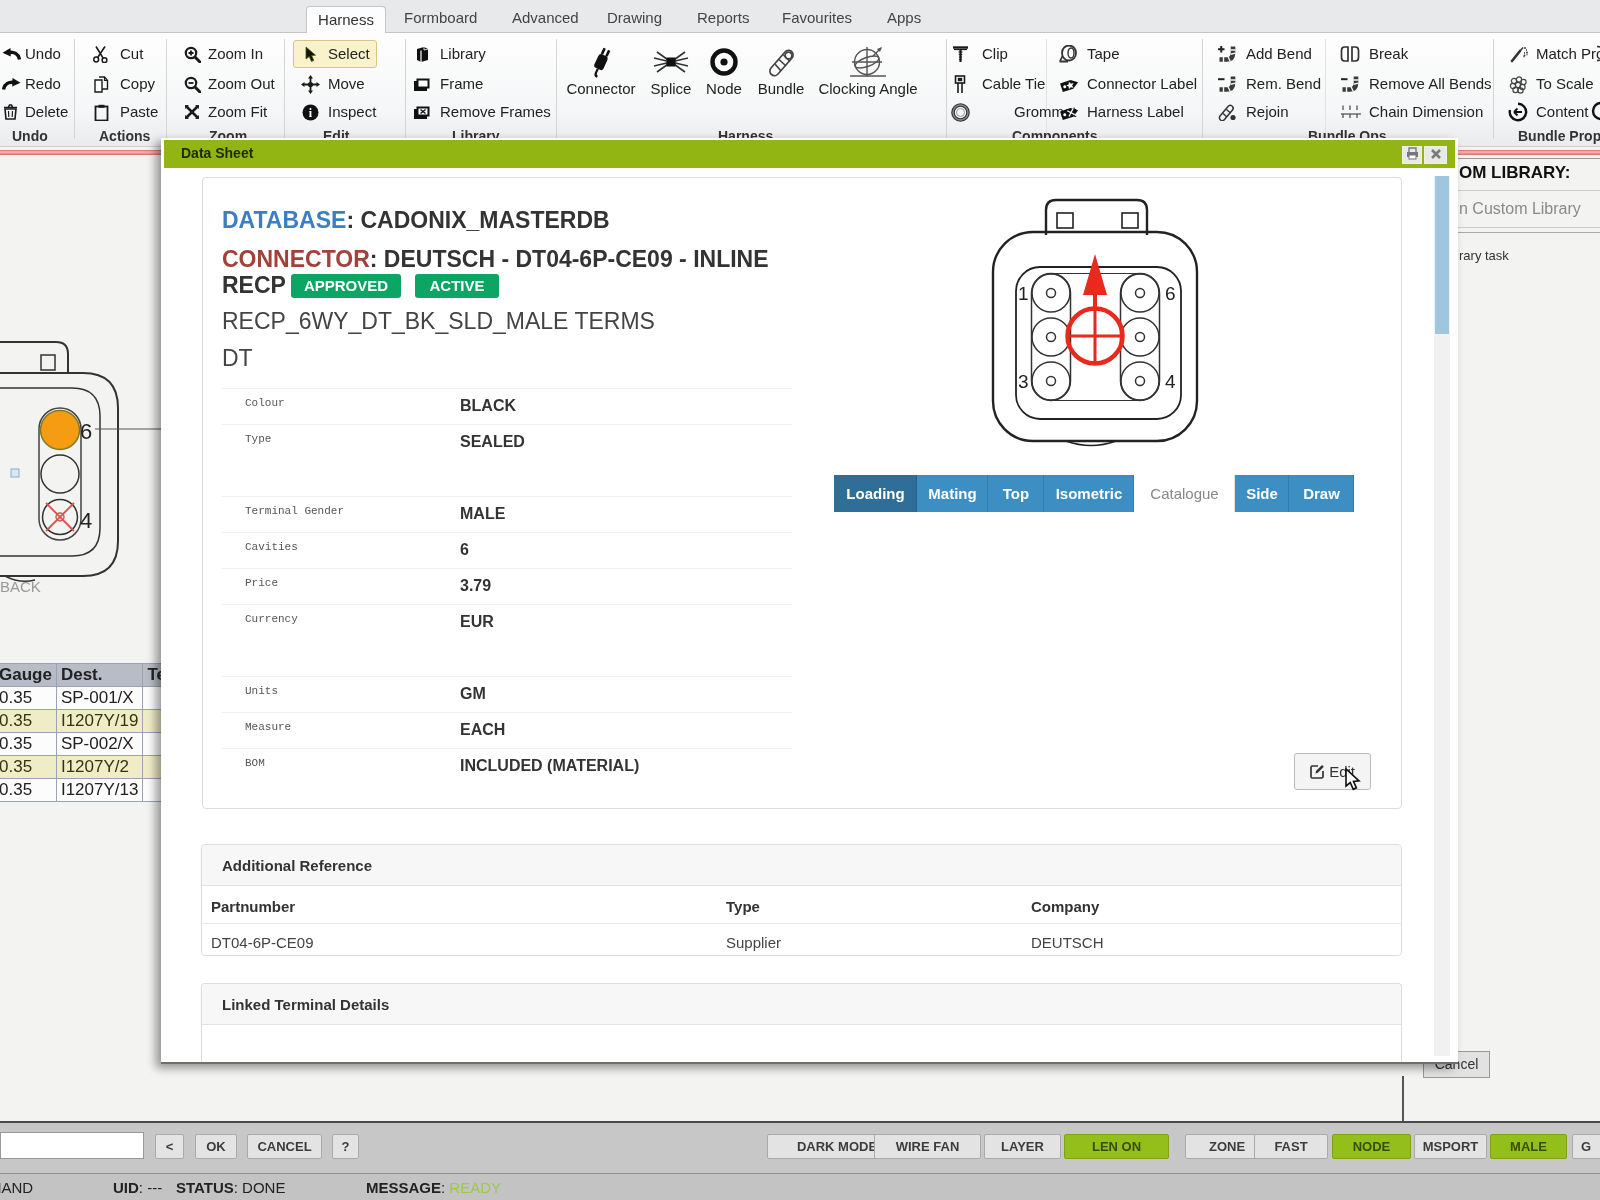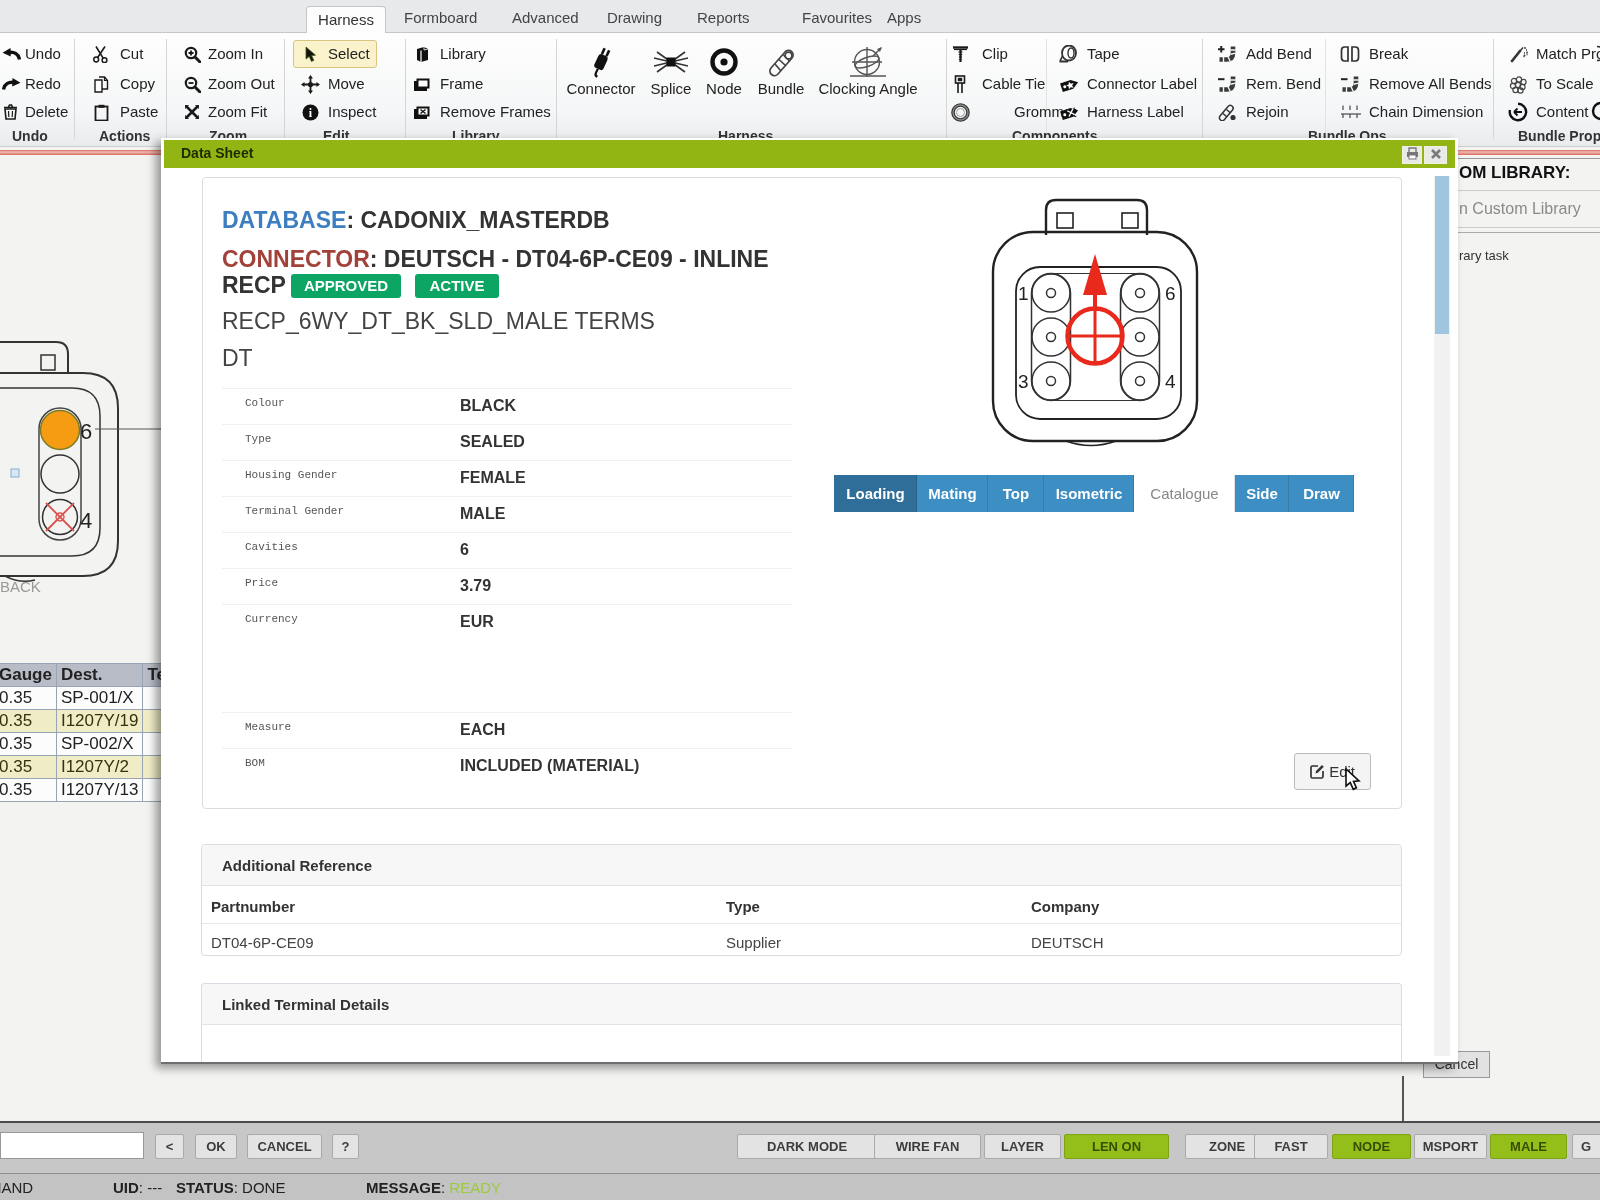--- a/index.html
+++ b/index.html
@@ -57,21 +57,21 @@
 </style>
 </head>
 <body>
 
   <div class="abs" id="tabbar"></div>
   <div id="tab-active">Harness</div>
   <div class="ttab" style="left:404px;">Formboard</div>
   <div class="ttab" style="left:512px;">Advanced</div>
   <div class="ttab" style="left:607px;">Drawing</div>
   <div class="ttab" style="left:697px;">Reports</div>
-  <div class="ttab" style="left:782px;margin-left:20px;">Favourites</div>
+  <div class="ttab" style="left:782px;">Favourites</div>
   <div class="ttab" style="left:887px;">Apps</div>
 
   <div class="abs" id="ribbon">
     <div class="rsep" style="left:74px;"></div>
     <div class="rsep" style="left:166px;"></div>
     <div class="rsep" style="left:284px;"></div>
     <div class="rsep" style="left:405px;"></div>
     <div class="rsep" style="left:556px;"></div>
     <div class="rsep" style="left:946px;"></div>
     <div class="rsep" style="left:1046px; background:#e2e2e2;"></div>
@@ -408,21 +408,21 @@
 
   <div class="rtext" style="left:1423px; top:1051px; width:67px; height:27px; background:#e2e2e2; border:1px solid #999; font-size:14px; color:#333; text-align:center; line-height:25px;">Cancel</div>
   <div class="rtext" style="left:1402px; top:1076px; width:2px; height:45px; background:#555;"></div>
 
   <div class="abs" id="btoolbar">
     <div style="position:absolute; left:0; top:9px; width:144px; height:27px; background:#fff; border:1px solid #999;"></div>
     <div class="bbtn" style="left:155px; width:29px;">&lt;</div>
     <div class="bbtn" style="left:195px; width:42px;">OK</div>
     <div class="bbtn" style="left:247px; width:75px;">CANCEL</div>
     <div class="bbtn" style="left:332px; width:27px;">?</div>
-    <div class="bbtn" style="left:737px; width:140px;">DARK MODE</div>
+    <div class="bbtn" style="left:767px; width:140px;">DARK MODE</div>
     <div class="bbtn" style="left:874px; width:107px;">WIRE FAN</div>
     <div class="bbtn" style="left:984px; width:77px;">LAYER</div>
     <div class="bbtn green" style="left:1064px; width:105px;">LEN ON</div>
     <div class="bbtn" style="left:1185px; width:84px;">ZONE</div>
     <div class="bbtn" style="left:1254px; width:74px;">FAST</div>
     <div class="bbtn green" style="left:1332px; width:79px;">NODE</div>
     <div class="bbtn" style="left:1414px; width:73px;">MSPORT</div>
     <div class="bbtn green" style="left:1490px; width:77px;">MALE</div>
     <div class="bbtn" style="left:1572px; width:60px; text-align:left; padding-left:8px;">G</div>
   </div>
@@ -458,39 +458,39 @@
     <div class="sub" style="left:61px; top:207px;">DT</div>
 
     <div class="drow" style="top:250px;">
       <div class="dlab">Colour</div>
       <div class="dval">BLACK</div>
     </div>
 <div class="drow" style="top:286px;">
       <div class="dlab">Type</div>
       <div class="dval">SEALED</div>
     </div>
-<div class="drow" style="top:322px;">
-      <div class="dlab">Housing Gender</div>
-      <div class="dval">FEMALE</div>
-    </div>
 <div class="drow" style="top:358px;">
       <div class="dlab">Terminal Gender</div>
       <div class="dval">MALE</div>
     </div>
 <div class="drow" style="top:394px;">
       <div class="dlab">Cavities</div>
       <div class="dval">6</div>
     </div>
 <div class="drow" style="top:430px;">
       <div class="dlab">Price</div>
       <div class="dval">3.79</div>
     </div>
 <div class="drow" style="top:466px;">
       <div class="dlab">Currency</div>
       <div class="dval">EUR</div>
+    </div>
+<div class="drow" style="top:538px;">
+      <div class="dlab">Units</div>
+      <div class="dval">GM</div>
     </div>
 <div class="drow" style="top:574px;">
       <div class="dlab">Measure</div>
       <div class="dval">EACH</div>
     </div>
 <div class="drow" style="top:610px;">
       <div class="dlab">BOM</div>
       <div class="dval">INCLUDED (MATERIAL)</div>
     </div>
 

